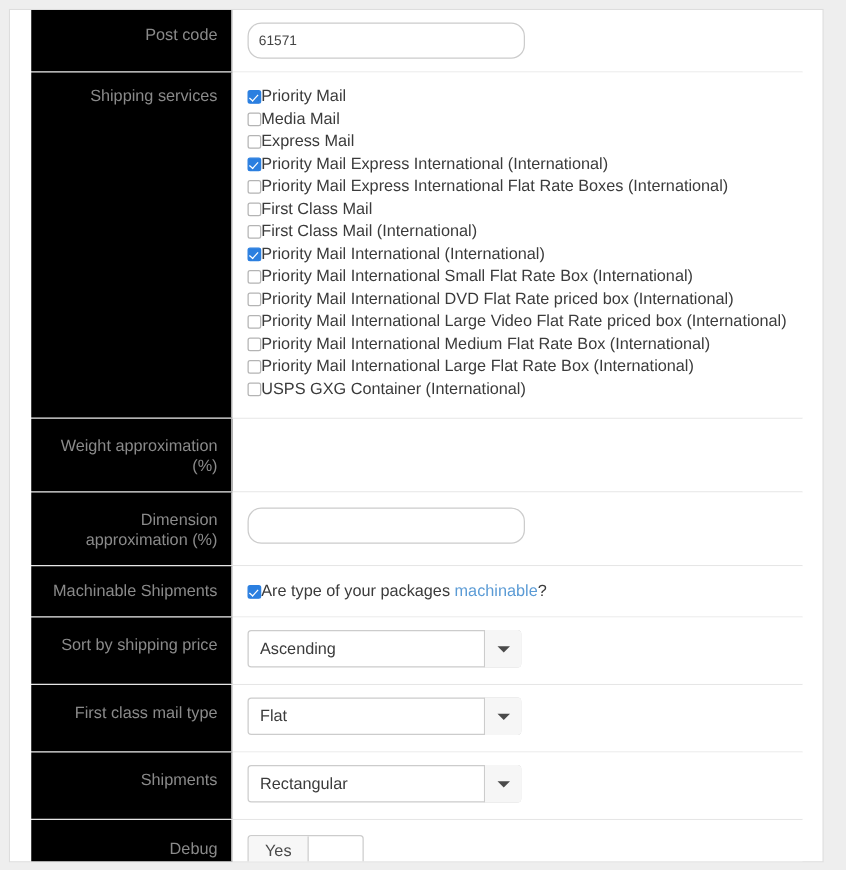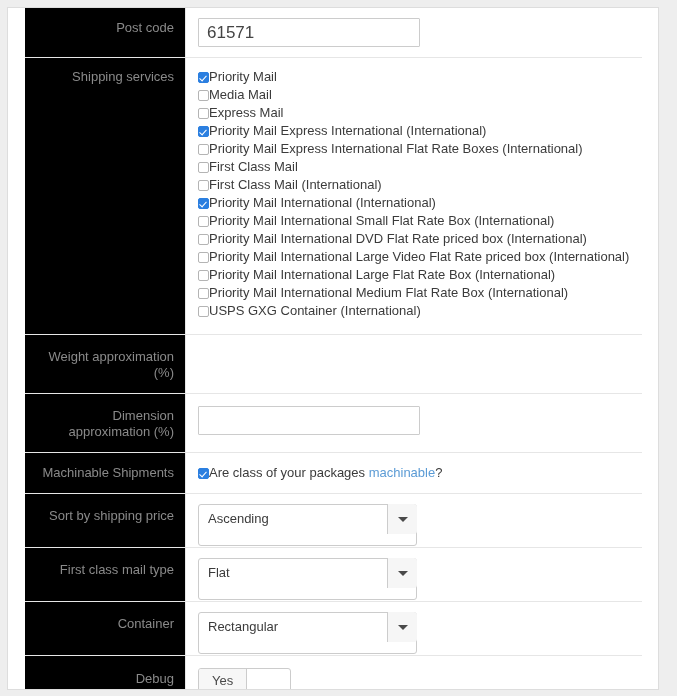--- a/index.html
+++ b/index.html
@@ -64,24 +64,24 @@
     flex: 1;
     box-sizing: border-box;
     padding: 11px 0 11px 12px;
     background: #ffffff;
   }
   .text-input {
     width: 222px;
     height: 29px;
     box-sizing: border-box;
     border: 1px solid #cccccc;
-    border-radius: 1px;
+    border-radius: 11px;
     padding: 4px 8px;
     font-family: "Liberation Sans", sans-serif;
-    font-size: 17px;
+    font-size: 11px;
     color: #444;
     background: #fff;
     outline: none;
   }
   .check-list {
     padding-top: 1px;
   }
   .check-item {
     display: block;
     line-height: 18px;
@@ -134,21 +134,21 @@
   .select-wrap {
     position: relative;
     display: inline-block;
     width: 219px;
     height: 30px;
   }
   .select-box {
     position: absolute;
     left: 0; top: 0;
     width: 219px;
-    height: 42px;
+    height: 30px;
     box-sizing: border-box;
     border: 1px solid #cccccc;
     border-radius: 3px;
     background: #ffffff;
     font-size: 13px;
     color: #3b3b3b;
     line-height: 28px;
     padding-left: 9px;
     overflow: hidden;
   }
@@ -237,22 +237,22 @@
             <label class="check-item"><span class="cb"></span><span class="cb-label-text">Media Mail</span></label>
             <label class="check-item"><span class="cb"></span><span class="cb-label-text">Express Mail</span></label>
             <label class="check-item"><span class="cb checked"></span><span class="cb-label-text">Priority Mail Express International (International)</span></label>
             <label class="check-item"><span class="cb"></span><span class="cb-label-text">Priority Mail Express International Flat Rate Boxes (International)</span></label>
             <label class="check-item"><span class="cb"></span><span class="cb-label-text">First Class Mail</span></label>
             <label class="check-item"><span class="cb"></span><span class="cb-label-text">First Class Mail (International)</span></label>
             <label class="check-item"><span class="cb checked"></span><span class="cb-label-text">Priority Mail International (International)</span></label>
             <label class="check-item"><span class="cb"></span><span class="cb-label-text">Priority Mail International Small Flat Rate Box (International)</span></label>
             <label class="check-item"><span class="cb"></span><span class="cb-label-text">Priority Mail International DVD Flat Rate priced box (International)</span></label>
             <label class="check-item"><span class="cb"></span><span class="cb-label-text">Priority Mail International Large Video Flat Rate priced box (International)</span></label>
+            <label class="check-item"><span class="cb"></span><span class="cb-label-text">Priority Mail International Medium Flat Rate Box (International)</span></label>
             <label class="check-item"><span class="cb"></span><span class="cb-label-text">Priority Mail International Large Flat Rate Box (International)</span></label>
-            <label class="check-item"><span class="cb"></span><span class="cb-label-text">Priority Mail International Medium Flat Rate Box (International)</span></label>
             <label class="check-item"><span class="cb"></span><span class="cb-label-text">USPS GXG Container (International)</span></label>
           </div>
       </div>
     </div>
 
     <div class="row row-weight">
       <div class="label-cell">
         <span>Weight approximation</span><br>
         <span>(%)</span>
       </div>
@@ -265,21 +265,21 @@
       </div>
       <div class="field-cell">
         <input class="text-input" type="text" value="" style="">
       </div>
     </div>
 
     <div class="row row-mach">
       <div class="label-cell">Machinable Shipments</div>
       <div class="field-cell">
         <div class="machinable-row-inner">
-          <span class="cb checked"></span><span class="cb-label-text">Are class of your packages </span><a href="#" class="link">machinable</a><span>?</span>
+          <span class="cb checked"></span><span class="cb-label-text">Are type of your packages </span><a href="#" class="link">machinable</a><span>?</span>
         </div>
       </div>
     </div>
 
     <div class="row row-select">
       <div class="label-cell">Sort by shipping price</div>
       <div class="field-cell">
         <div class="select-wrap">
           <div class="select-box">Ascending</div>
           <div class="select-arrow-btn"></div>
@@ -291,21 +291,21 @@
       <div class="label-cell">First class mail type</div>
       <div class="field-cell">
         <div class="select-wrap">
           <div class="select-box">Flat</div>
           <div class="select-arrow-btn"></div>
         </div>
       </div>
     </div>
 
     <div class="row row-select">
-      <div class="label-cell">Container</div>
+      <div class="label-cell">Shipments</div>
       <div class="field-cell">
         <div class="select-wrap">
           <div class="select-box">Rectangular</div>
           <div class="select-arrow-btn"></div>
         </div>
       </div>
     </div>
 
     <div class="row row-debug no-border">
       <div class="label-cell">Debug</div>

